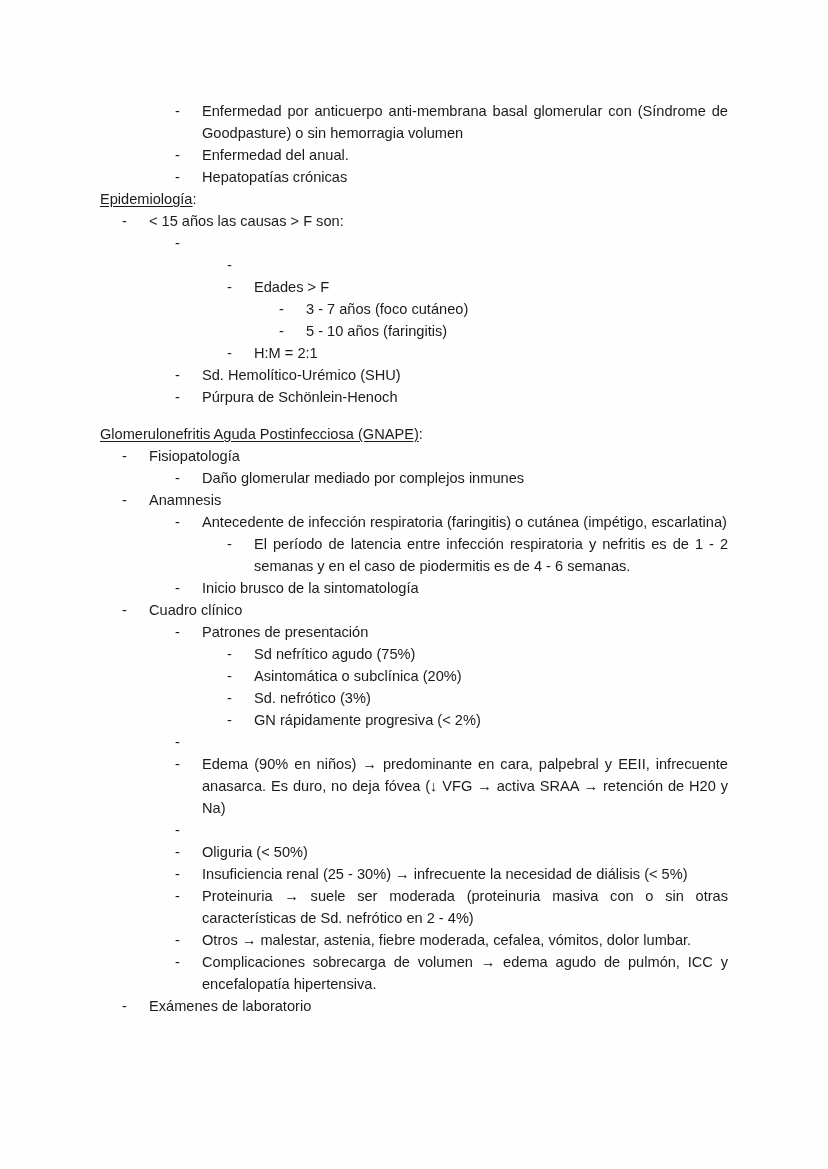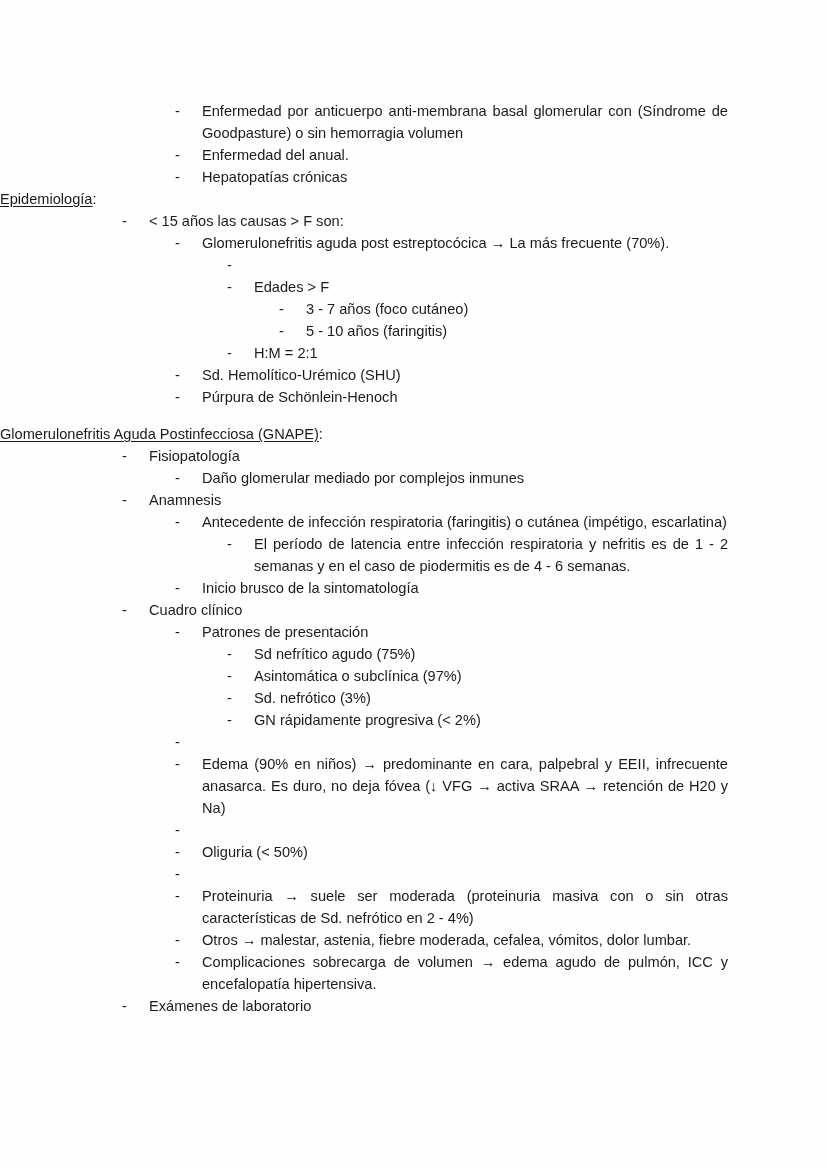--- a/index.html
+++ b/index.html
@@ -28,21 +28,21 @@
     min-height: 22px;
     text-align: left;
   }
   .line.justify {
     text-align: justify;
   }
   .dash {
     position: absolute;
     top: 0;
   }
-  .heading-line { }
+  .heading-line { padding-left: 100px; }
   .lvl-1 { padding-left: 149px; }
   .lvl-1 > .dash { left: 122px; }
   .lvl-2 { padding-left: 202px; }
   .lvl-2 > .dash { left: 175px; }
   .lvl-3 { padding-left: 254px; }
   .lvl-3 > .dash { left: 227px; }
   .lvl-4 { padding-left: 306px; }
   .lvl-4 > .dash { left: 279px; }
   .b { font-weight: normal; }
   .u { text-decoration: underline; text-underline-offset: 2px; }
@@ -51,45 +51,45 @@
 </head>
 <body>
 
 <div class="page">
   <div class="content">
       <div class="line lvl-2 justify"><span class="dash">-</span><span class="txt"><span class="">Enfermedad por anticuerpo anti-membrana basal glomerular con (Síndrome de </span><span class="b">Goodpasture</span><span class="">) o sin hemorragia volumen</span></span></div>
       <div class="line lvl-2"><span class="dash">-</span><span class="txt"><span class="">Enfermedad del anual.</span></span></div>
       <div class="line lvl-2"><span class="dash b">-</span><span class="txt"><span class="b">Hepatopatías crónicas</span></span></div>
       <div class="line heading-line"><span class="txt"><span class=" u">Epidemiología</span><span class="">:</span></span></div>
       <div class="line lvl-1"><span class="dash b">-</span><span class="txt"><span class="b">&lt; 15 años</span><span class=""> las causas &gt; F son:</span></span></div>
-      <div class="line lvl-2"><span class="dash b">-</span><span class="txt"><span class="b">Glomerulonefritis aguda post estreptocócica</span><span class=""> → La más frecuente (</span><span class="b">70%</span><span class="">).</span></span></div>
+      <div class="line lvl-2"><span class="dash b">-</span></div>
       <div class="line lvl-3"><span class="dash">-</span></div>
       <div class="line lvl-3"><span class="dash">-</span><span class="txt"><span class="">Edades &gt; F</span></span></div>
       <div class="line lvl-4"><span class="dash b">-</span><span class="txt"><span class="b">3 - 7 años (foco cutáneo)</span></span></div>
       <div class="line lvl-4"><span class="dash b">-</span><span class="txt"><span class="b">5 - 10 años (faringitis)</span></span></div>
       <div class="line lvl-3"><span class="dash b">-</span><span class="txt"><span class="b">H</span><span class="">:M = 2:1</span></span></div>
       <div class="line lvl-2"><span class="dash b">-</span><span class="txt"><span class="b">Sd. Hemolítico-Urémico (SHU)</span></span></div>
       <div class="line lvl-2"><span class="dash b">-</span><span class="txt"><span class="b">Púrpura de Schönlein-Henoch</span></span></div>
       <div class="spacer"></div>
       <div class="line heading-line"><span class="txt"><span class=" u">Glomerulonefritis Aguda Postinfecciosa (GNAPE)</span><span class="">:</span></span></div>
       <div class="line lvl-1"><span class="dash">-</span><span class="txt"><span class="">Fisiopatología</span></span></div>
       <div class="line lvl-2"><span class="dash">-</span><span class="txt"><span class="">Daño glomerular mediado por </span><span class="b">complejos inmunes</span></span></div>
       <div class="line lvl-1"><span class="dash">-</span><span class="txt"><span class="">Anamnesis</span></span></div>
       <div class="line lvl-2 justify"><span class="dash">-</span><span class="txt"><span class="">Antecedente de </span><span class="b">infección respiratoria</span><span class=""> (faringitis) o </span><span class="b">cutánea</span><span class=""> </span><span class="b">(impétigo, escarlatina)</span></span></div>
       <div class="line lvl-3 justify"><span class="dash">-</span><span class="txt"><span class="">El período de latencia entre </span><span class="b">infección respiratoria</span><span class=""> y nefritis es de </span><span class="b">1 - 2 semanas</span><span class=""> y en el caso de </span><span class="b">piodermitis</span><span class=""> es de </span><span class="b">4 - 6 semanas.</span></span></div>
       <div class="line lvl-2"><span class="dash b">-</span><span class="txt"><span class="b">Inicio brusco</span><span class=""> de la sintomatología</span></span></div>
       <div class="line lvl-1"><span class="dash">-</span><span class="txt"><span class="">Cuadro clínico</span></span></div>
       <div class="line lvl-2"><span class="dash">-</span><span class="txt"><span class="">Patrones de presentación</span></span></div>
       <div class="line lvl-3"><span class="dash b">-</span><span class="txt"><span class="b">Sd nefrítico agudo (75%)</span></span></div>
-      <div class="line lvl-3"><span class="dash b">-</span><span class="txt"><span class="b">Asintomática</span><span class=""> o subclínica (</span><span class="b">97%</span><span class="">)</span></span></div>
+      <div class="line lvl-3"><span class="dash b">-</span><span class="txt"><span class="b">Asintomática</span><span class=""> o subclínica (</span><span class="b">20%</span><span class="">)</span></span></div>
       <div class="line lvl-3"><span class="dash b">-</span><span class="txt"><span class="b">Sd. nefrótico (3%)</span></span></div>
       <div class="line lvl-3"><span class="dash">-</span><span class="txt"><span class="">GN </span><span class="b">rápidamente progresiva</span><span class=""> (</span><span class="b">&lt; 2%</span><span class="">)</span></span></div>
       <div class="line lvl-2"><span class="dash b">-</span></div>
       <div class="line lvl-2 justify"><span class="dash b">-</span><span class="txt"><span class="b">Edema</span><span class=""> (</span><span class="b">90% en niños</span><span class="">) → predominante en </span><span class="b">cara, palpebral y EEII,</span><span class=""> infrecuente anasarca. Es </span><span class="b">duro</span><span class="">, no deja fóvea (↓ VFG → activa SRAA → retención de H20 y Na)</span></span></div>
       <div class="line lvl-2 justify"><span class="dash b">-</span></div>
       <div class="line lvl-2"><span class="dash b">-</span><span class="txt"><span class="b">Oliguria</span><span class=""> (&lt; 50%)</span></span></div>
-      <div class="line lvl-2"><span class="dash b">-</span></div>
+      <div class="line lvl-2"><span class="dash b">-</span><span class="txt"><span class="b">Insuficiencia renal</span><span class=""> (25 - 30%) → infrecuente la necesidad de </span><span class="b">diálisis</span><span class=""> (</span><span class="b">&lt; 5%</span><span class="">)</span></span></div>
       <div class="line lvl-2 justify"><span class="dash b">-</span><span class="txt"><span class="b">Proteinuria</span><span class=""> → suele ser </span><span class="b">moderada</span><span class=""> (proteinuria masiva con o sin otras características de Sd. nefrótico en 2 - 4%)</span></span></div>
       <div class="line lvl-2"><span class="dash">-</span><span class="txt"><span class="">Otros → malestar, </span><span class="b">astenia, fiebre moderada, cefalea, vómitos, dolor lumbar.</span></span></div>
       <div class="line lvl-2 justify"><span class="dash">-</span><span class="txt"><span class="">Complicaciones sobrecarga de volumen → </span><span class="b">edema agudo de pulmón, ICC y encefalopatía hipertensiva.</span></span></div>
       <div class="line lvl-1"><span class="dash">-</span><span class="txt"><span class="">Exámenes de laboratorio</span></span></div>
     </div>
 </div>
 
 </body></html>

